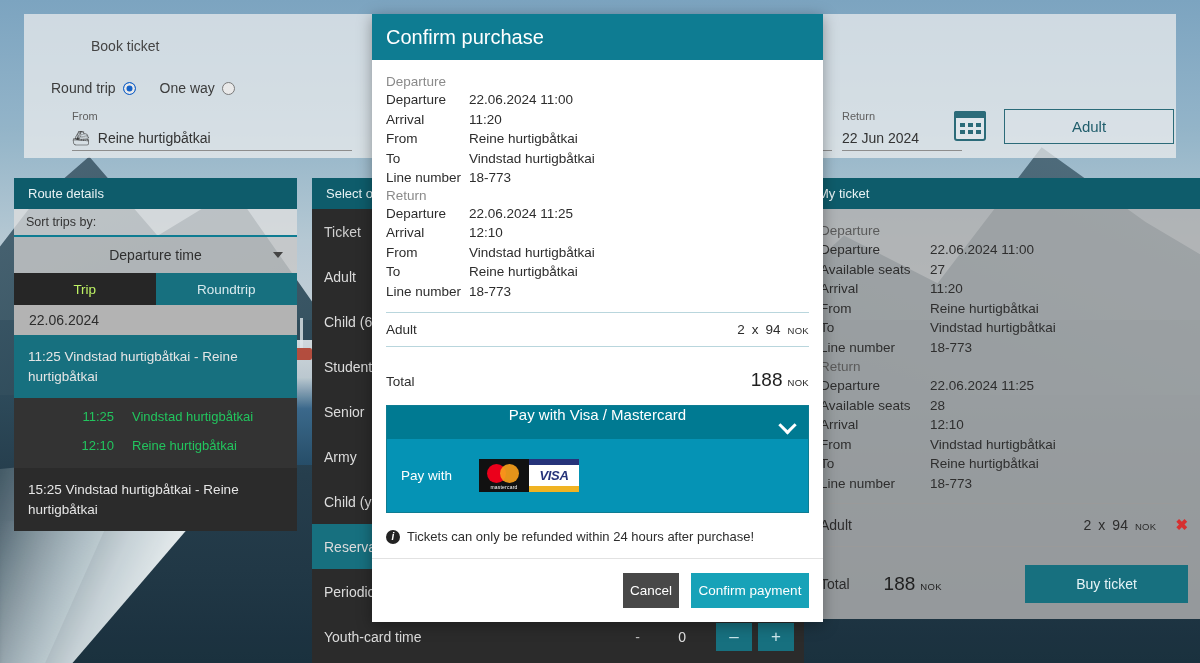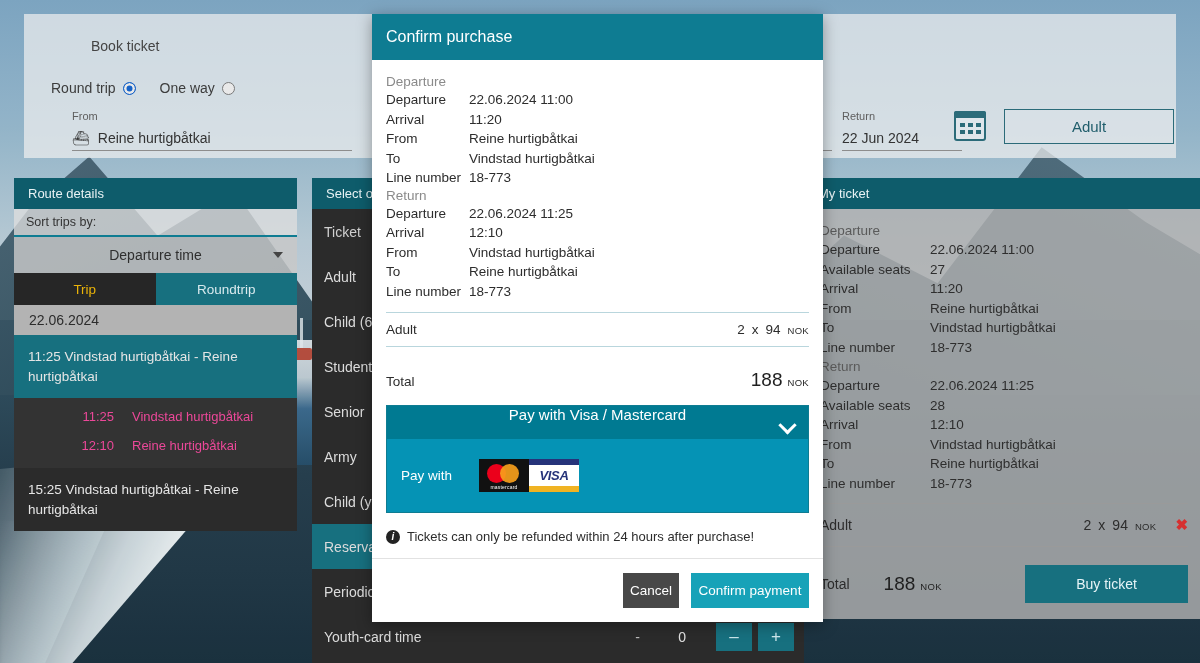--- a/index.html
+++ b/index.html
@@ -131,30 +131,30 @@
     position: relative; font-size: 14px; color: #2f2f2f; cursor: pointer;
   }
   .sel-caret {
     position: absolute; right: 14px; top: 50%; transform: translateY(-50%);
     width: 0; height: 0; border-left: 5px solid transparent; border-right: 5px solid transparent;
     border-top: 6px solid #444;
   }
   .tabs { display: flex; }
   .tab { flex: 1; height: 32px; display: flex; align-items: center; justify-content: center;
          font-size: 13.5px; cursor: pointer; }
-  .tab.active { background: #262626; color: #eab308; }
+  .tab.active { background: #262626; color: #bef264; }
   .tab.inactive { background: #17707f; color: #d8eaee; }
   .date-row { background: rgba(203,203,203,0.85); color: #2c2c2c; font-size: 14px; padding: 7px 15px; }
   .trip-item {
     padding: 12px 14px; font-size: 13.5px; line-height: 1.45; color: #e5e5e5; cursor: pointer;
   }
   .trip-item.selected { background: #17707f; }
   .trip-item.plain { background: #2b2b2b; }
   .stops { background: #333333; padding: 4px 0 8px; }
-  .stop-row { display: flex; font-size: 13px; color: #ec4899; padding: 7px 0; }
+  .stop-row { display: flex; font-size: 13px; color: #22c55e; padding: 7px 0; }
   .stop-time { width: 118px; text-align: right; padding-right: 18px; }
 
   #select-panel { position: absolute; left: 312px; top: 178px; width: 492px; }
   #select-panel .body { background: #2b2b2b; padding-bottom: 4px; }
   .sel-row {
     height: 45px; display: flex; align-items: center; padding: 0 12px;
     font-size: 14px; color: #dcdcdc; position: relative;
   }
   .sel-row.head { color: #cfcfcf; }
   .sel-row.hl { background: #17707f; }
@@ -187,21 +187,21 @@
     display: flex; align-items: center; justify-content: center; font-size: 14px; cursor: pointer;
   }
 
   
   #modal {
     position: absolute; left: 372px; top: 14px; width: 451px;
     background: #ffffff; box-shadow: 0 3px 14px rgba(0,0,0,.35);
   }
   #modal-head {
     height: 46px; background: #0e7c92; color: #ffffff;
-    display: flex; align-items: center; padding: 0 14px; font-size: 16px;
+    display: flex; align-items: center; padding: 0 14px; font-size: 20px;
   }
   #modal-body { padding: 14px 14px 0; }
   .m-section { font-size: 13.5px; color: #8a8a8a; margin-bottom: 1px; }
   .m-row { display: flex; font-size: 13.5px; color: #2d2d2d; line-height: 19.5px; }
   .m-key { width: 83px; }
   .m-line { border-top: 1px solid #b9d6dd; margin-top: 11px; }
   .m-adult {
     display: flex; align-items: center; font-size: 13.5px; color: #2c2c2c;
     padding: 9px 0; border-bottom: 1px solid #b9d6dd;
   }

